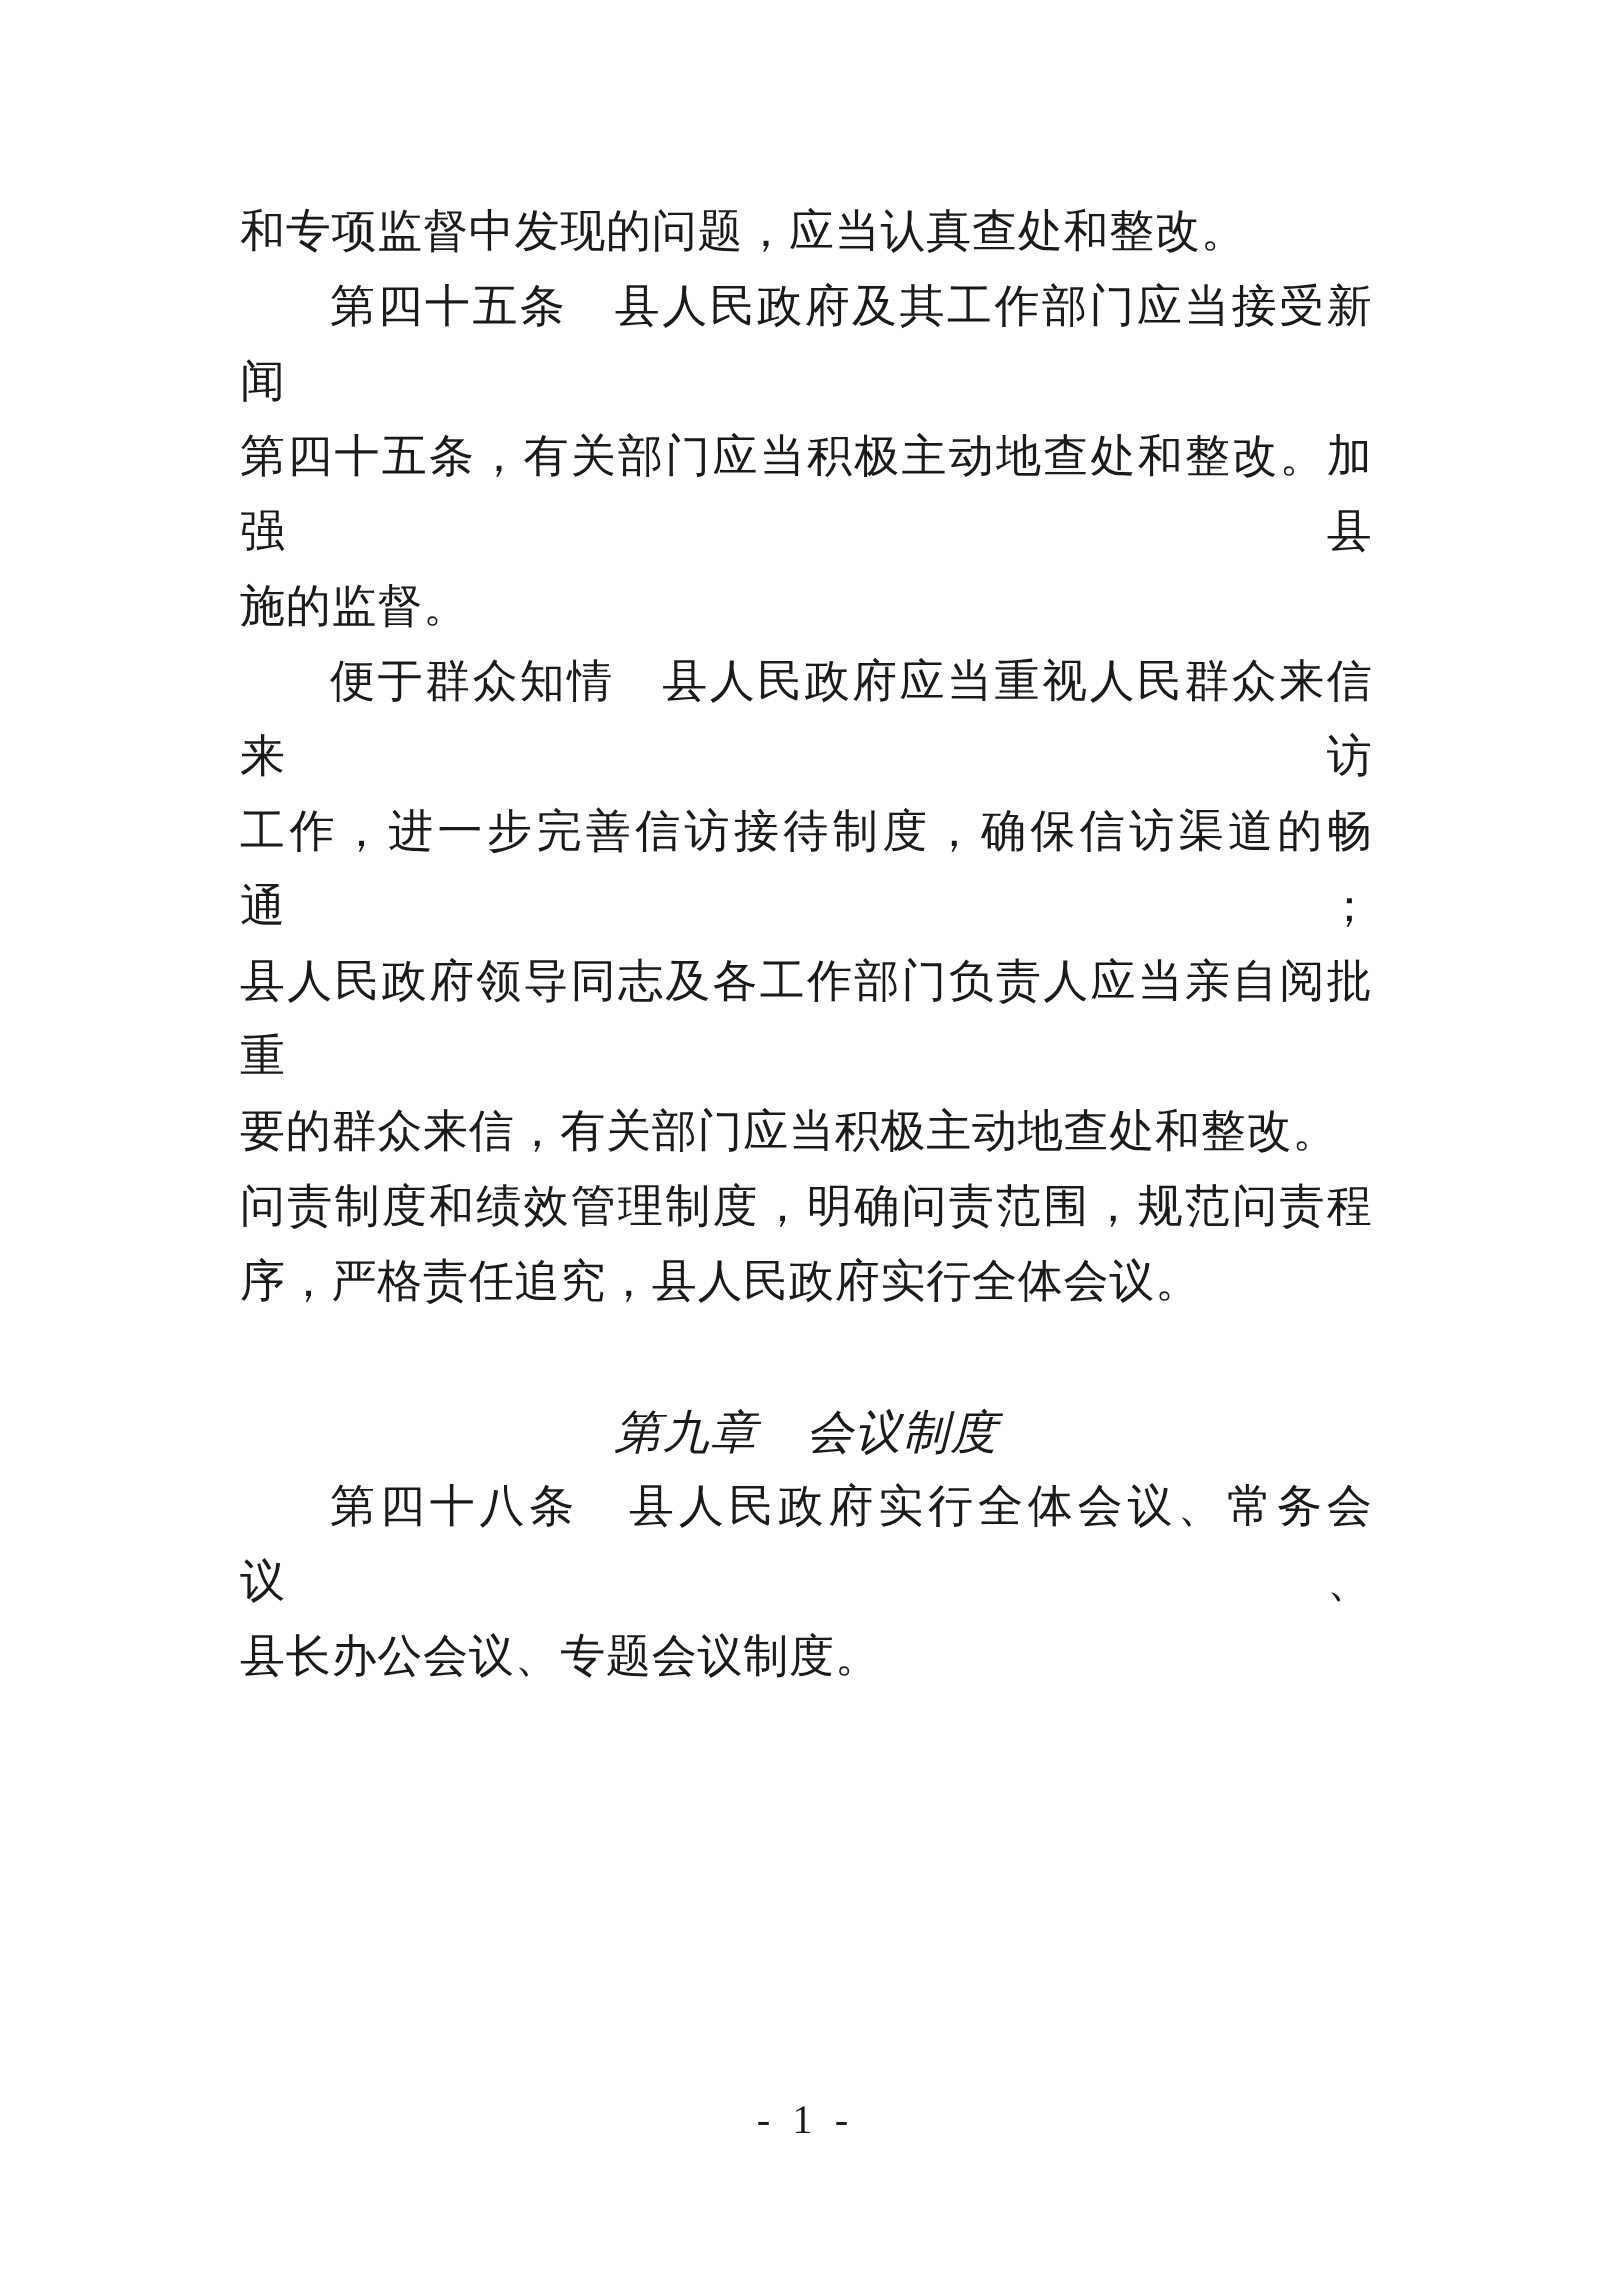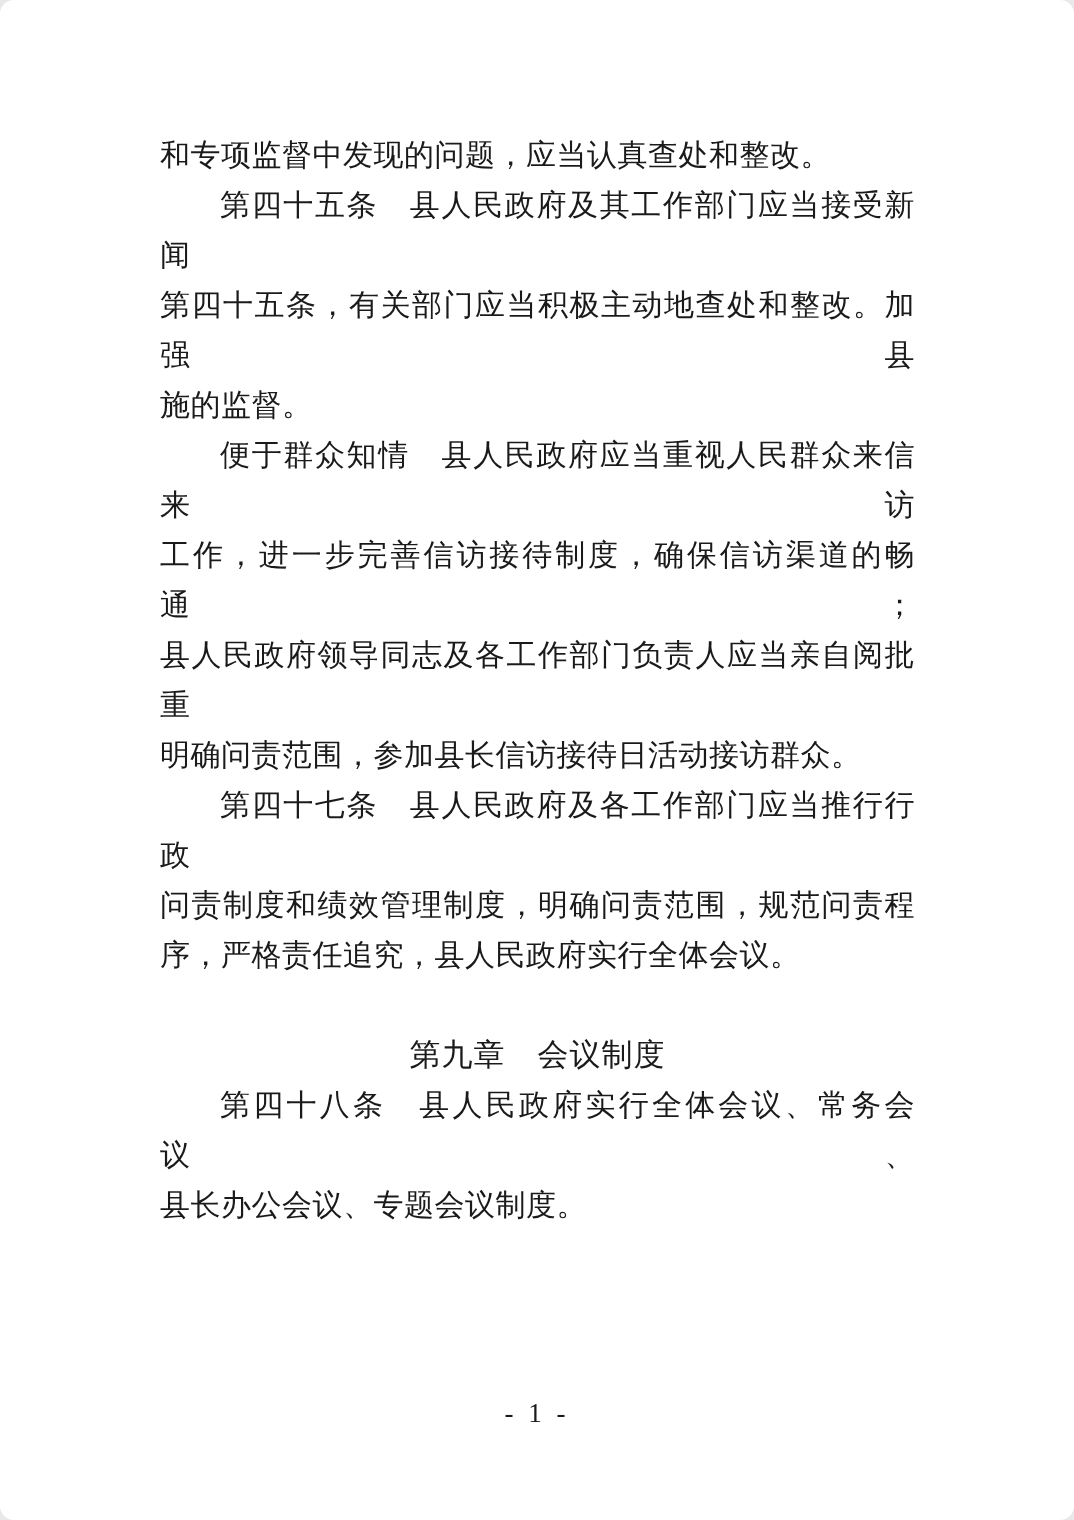--- a/index.html
+++ b/index.html
@@ -5,21 +5,20 @@
   html, body { margin: 0; padding: 0; background: #e8e8e8; }
   .page {
     position: relative;
     width: 1074px;
     height: 1520px;
     background: #ffffff;
     margin: 0 auto;
     overflow: hidden;
     font-family: "Liberation Serif", "DejaVu Serif", serif;
     color: #1a1a1a;
-    border-radius: 14px;
   }
   .content {
     position: absolute;
     top: 130px;
     left: 160px;
     width: 755px;
   }
   .ln {
     font-size: 30px;
     line-height: 50px;
@@ -32,20 +31,21 @@
     text-align-last: justify;
     text-justify: inter-character;
   }
   .indent { text-indent: 2em; }
   .spacer { height: 50px; }
   .heading {
     font-size: 31px;
     line-height: 50px;
     text-align: center;
     letter-spacing: 1px;
+    font-style: italic;
   }
   .page-number {
     position: absolute;
     top: 1398px;
     left: 0;
     width: 1074px;
     text-align: center;
     font-size: 27px;
     line-height: 30px;
     letter-spacing: 4px;
@@ -57,22 +57,21 @@
 
 <div class="page">
   <div class="content">
     <div class="ln">和专项监督中发现的问题，应当认真查处和整改。</div>
     <div class="ln indent just">第四十五条　县人民政府及其工作部门应当接受新闻</div>
     <div class="ln just">第四十五条，有关部门应当积极主动地查处和整改。加强县</div>
     <div class="ln">施的监督。</div>
     <div class="ln indent just">便于群众知情　县人民政府应当重视人民群众来信来访</div>
     <div class="ln just">工作，进一步完善信访接待制度，确保信访渠道的畅通；</div>
     <div class="ln just">县人民政府领导同志及各工作部门负责人应当亲自阅批重</div>
-    <div class="ln">明确问责范围，参加县长信访接待日活动接访群众。</div>
-    <div class="ln indent just">第四十七条　县人民政府及各工作部门应当推行行政</div>
+    <div class="ln">要的群众来信，有关部门应当积极主动地查处和整改。</div>
     <div class="ln just">问责制度和绩效管理制度，明确问责范围，规范问责程</div>
     <div class="ln">序，严格责任追究，县人民政府实行全体会议。</div>
 
     <div class="spacer"></div>
     <div class="heading">第九章　会议制度</div>
 
     <div class="ln indent just">第四十八条　县人民政府实行全体会议、常务会议、</div>
     <div class="ln">县长办公会议、专题会议制度。</div>
 
   </div>

